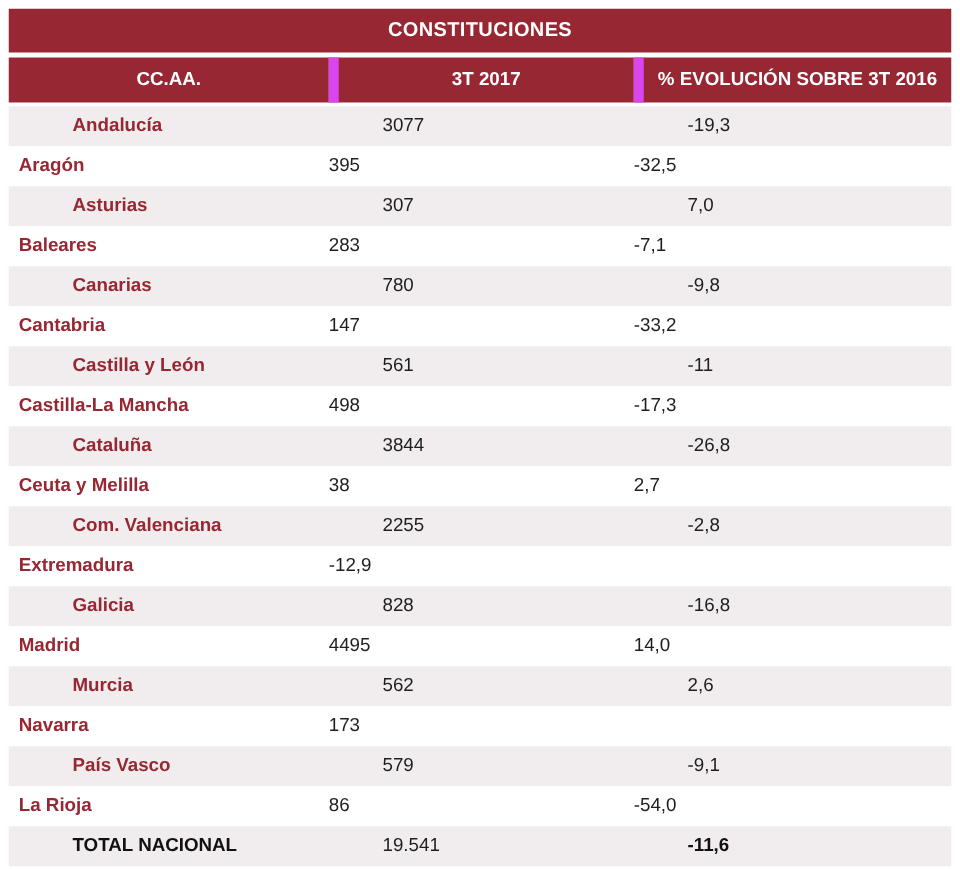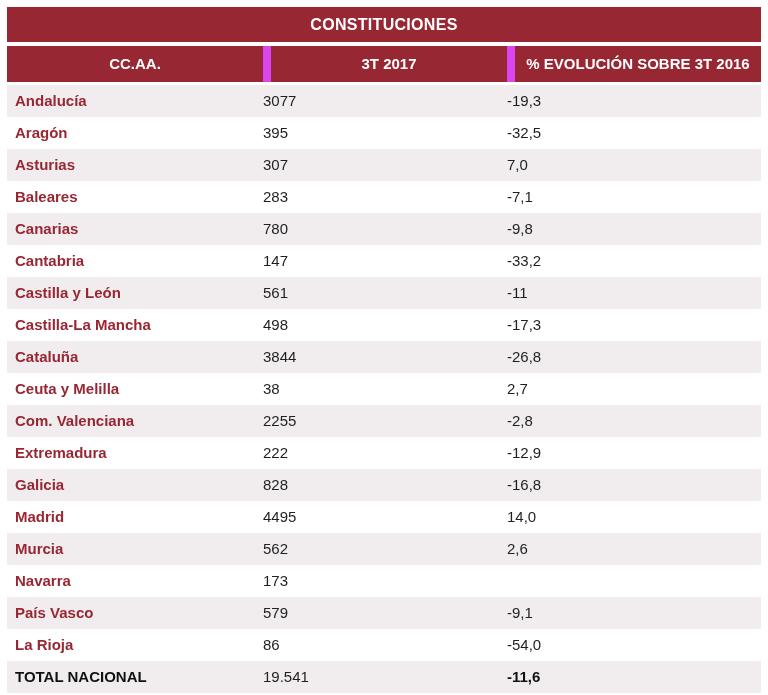--- a/index.html
+++ b/index.html
@@ -43,21 +43,21 @@
   }
   .header-cell + .header-cell {
     border-left: 8px solid #d946ef;
   }
   .row {
     display: grid;
     grid-template-columns: 256px 244px 254px;
     height: 32px;
     background: #ffffff;
   }
-  .row.stripe { background: #F1EDEE; }
+  .row.stripe { background: #F1EDEE; padding-left: 43px; }
   .cell {
     font-size: 15px;
     line-height: 32px;
     white-space: nowrap;
     overflow: hidden;
   }
   .name-cell {
     padding-left: 8px;
     font-weight: bold;
     color: #972733;
@@ -133,21 +133,20 @@
     <div class="cell value-cell">38</div>
     <div class="cell evo-cell">2,7</div>
   </div>
       <div class="row stripe">
     <div class="cell name-cell">Com. Valenciana</div>
     <div class="cell value-cell">2255</div>
     <div class="cell evo-cell">-2,8</div>
   </div>
       <div class="row">
     <div class="cell name-cell">Extremadura</div>
-    <div class="cell value-cell">222</div>
     <div class="cell evo-cell">-12,9</div>
   </div>
       <div class="row stripe">
     <div class="cell name-cell">Galicia</div>
     <div class="cell value-cell">828</div>
     <div class="cell evo-cell">-16,8</div>
   </div>
       <div class="row">
     <div class="cell name-cell">Madrid</div>
     <div class="cell value-cell">4495</div>

